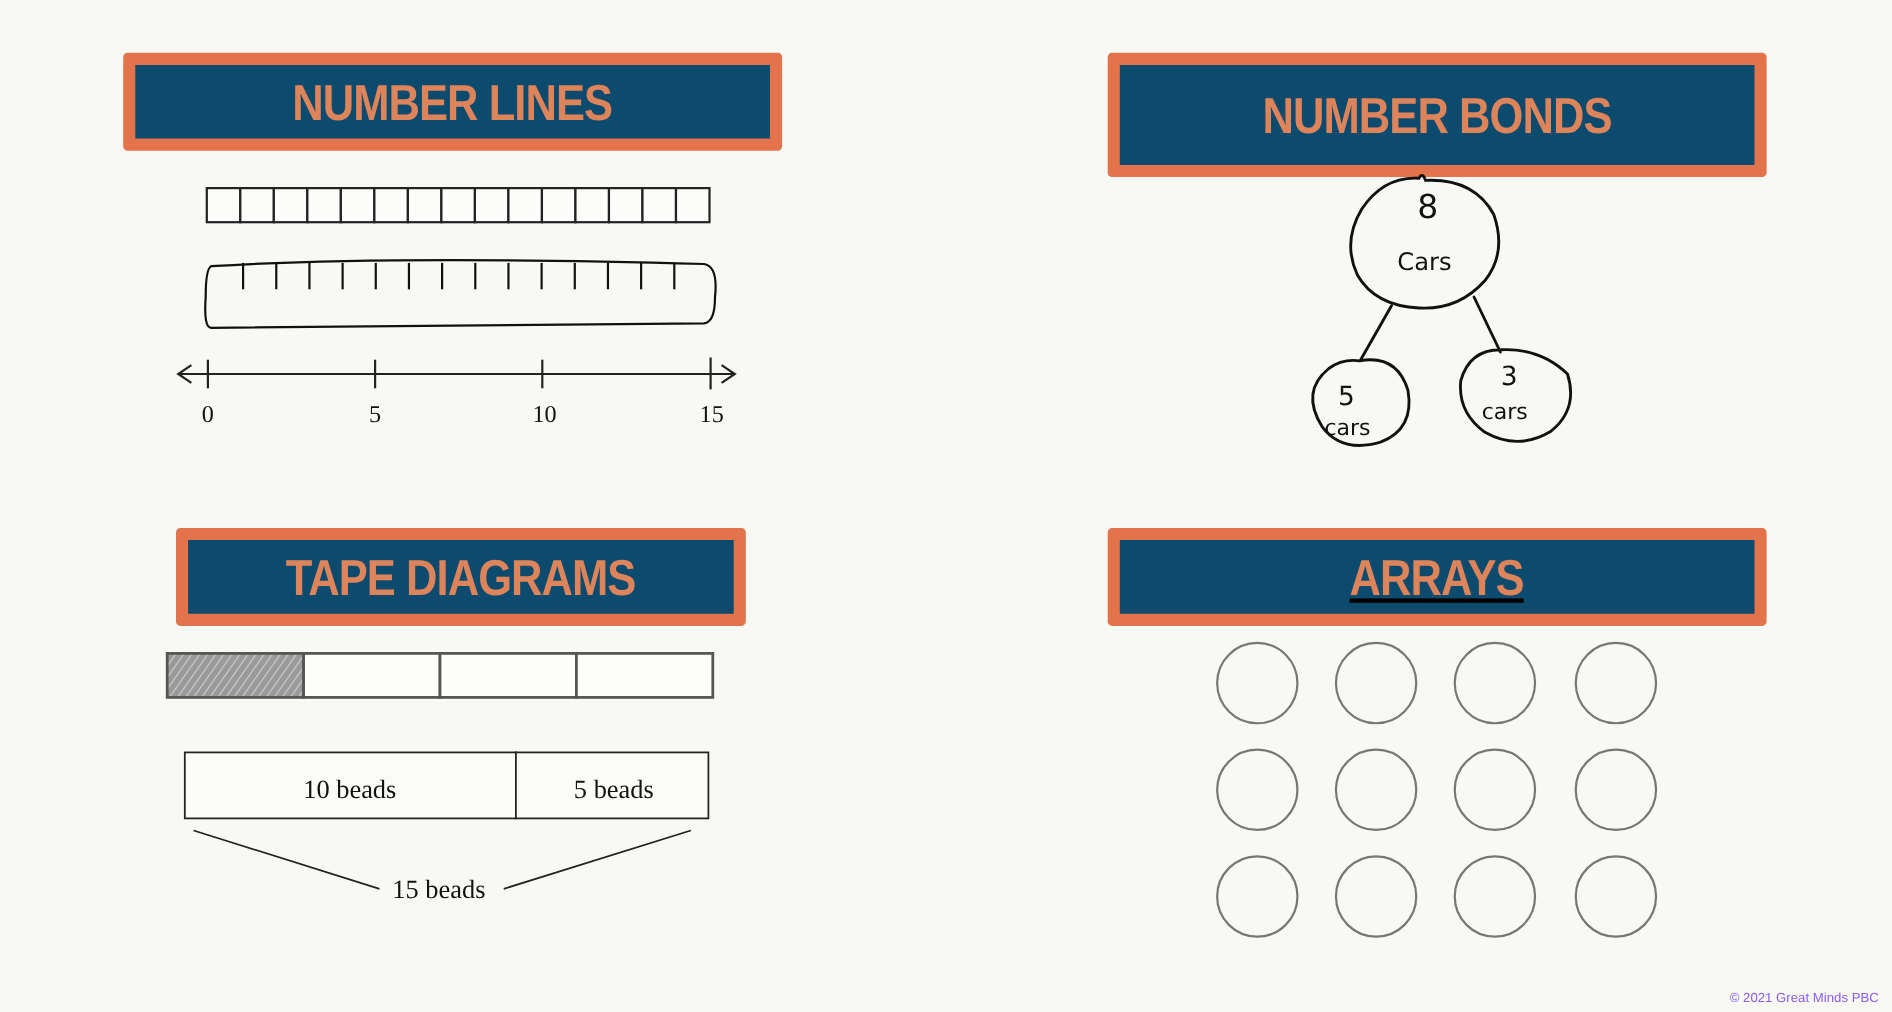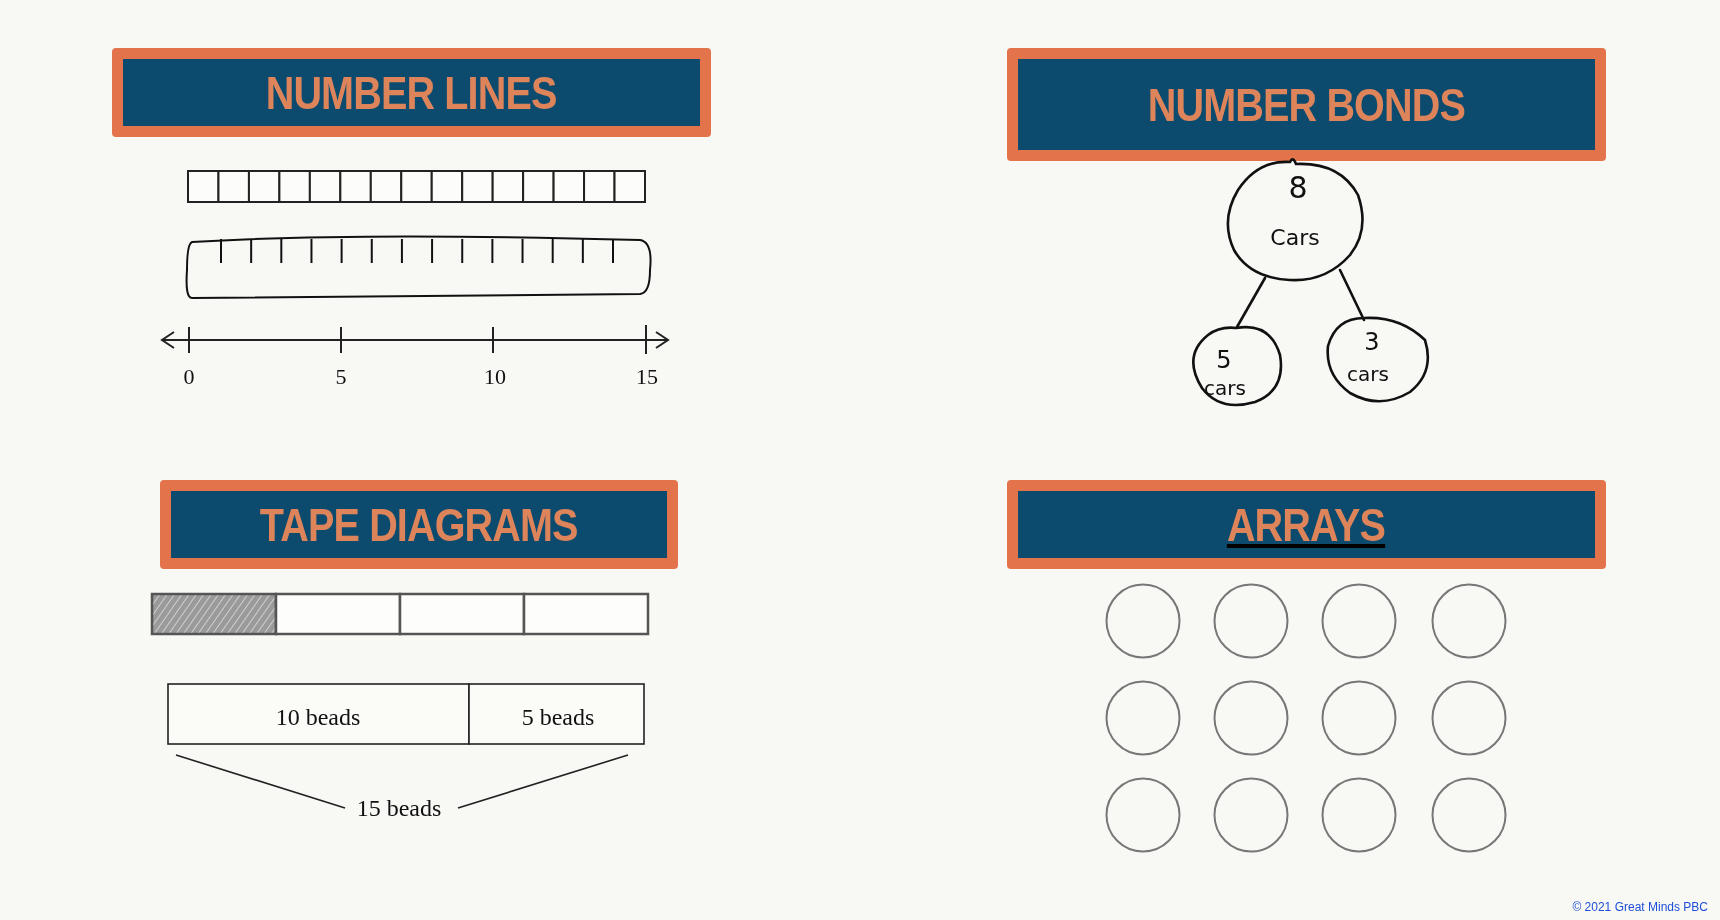--- a/index.html
+++ b/index.html
@@ -17,21 +17,21 @@
   .title-text {
     color:#dd845b; font-family:"Liberation Sans Narrow","Liberation Sans", sans-serif;
     font-weight:bold; font-size:46px; letter-spacing:-1px;
     transform:scaleX(0.86);
   }
   .panel { position:absolute; }
   svg text.serif { font-family:"Liberation Serif", serif; fill:#111; }
   svg text.hand { font-family:"DejaVu Sans", sans-serif; fill:#111; }
   .footer {
     position:absolute; right:12px; bottom:6px;
-    font-size:12px; color:#1d4ed8;
+    font-size:12px; color:#8b5cf6;
   }
 </style>
 </head>
 <body>
 
 <div class="title-box" style="left:112px; top:48px; width:599px; height:89px;">
   <span class="title-text">NUMBER LINES</span>
 </div>
 
 <svg class="panel" style="left:150px; top:160px;" width="540" height="240" viewBox="0 0 540 240">

